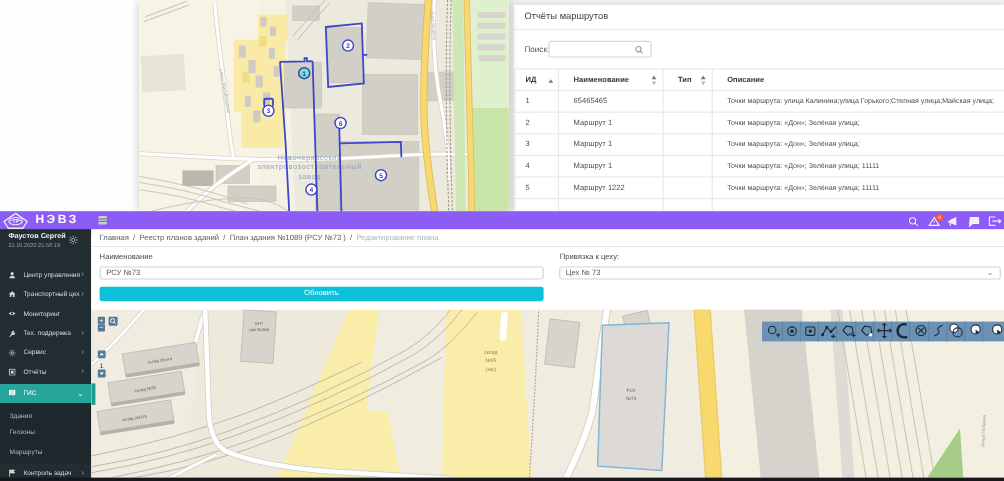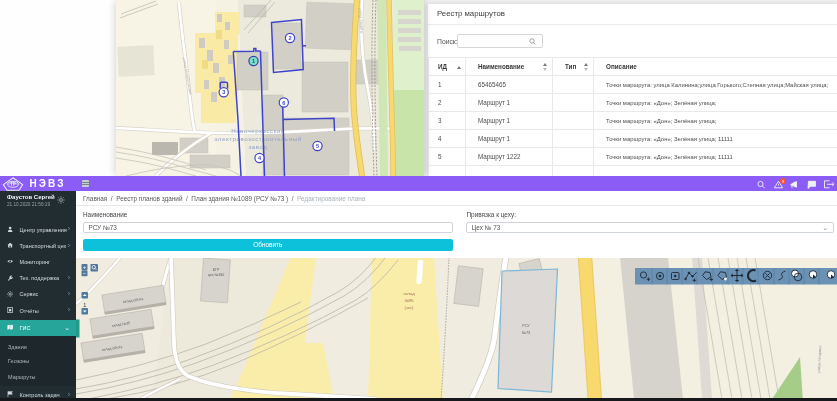--- a/index.html
+++ b/index.html
@@ -23,21 +23,21 @@
 table.t td.c4{font-size:5.9px}
 .sort1{position:absolute;width:0;height:0;border-left:2.5px solid transparent;border-right:2.5px solid transparent}
 .up{border-bottom:3px solid #777}
 .dn{border-top:3px solid #bbb}
 </style>
 </head>
 <body>
 <div id="top">
  <div id="topgap"></div>
  <div id="panel">
-  <div id="ptitle">Реестр маршрутов</div>
+  <div id="ptitle">Отчёты маршрутов</div>
   <div id="pline"></div>
   <div id="psearchlab">Поиск:</div>
   <div id="psearch">
         <svg style="position:absolute;right:5.5px;top:3px" width="7" height="7" viewBox="0 0 7 7">
           <circle cx="3" cy="3" r="2.2" fill="none" stroke="#999" stroke-width="0.9"></circle>
           <line x1="4.6" y1="4.6" x2="6.4" y2="6.4" stroke="#999" stroke-width="0.9"></line>
         </svg>
       </div>
   <table class="t">
    <tbody>

